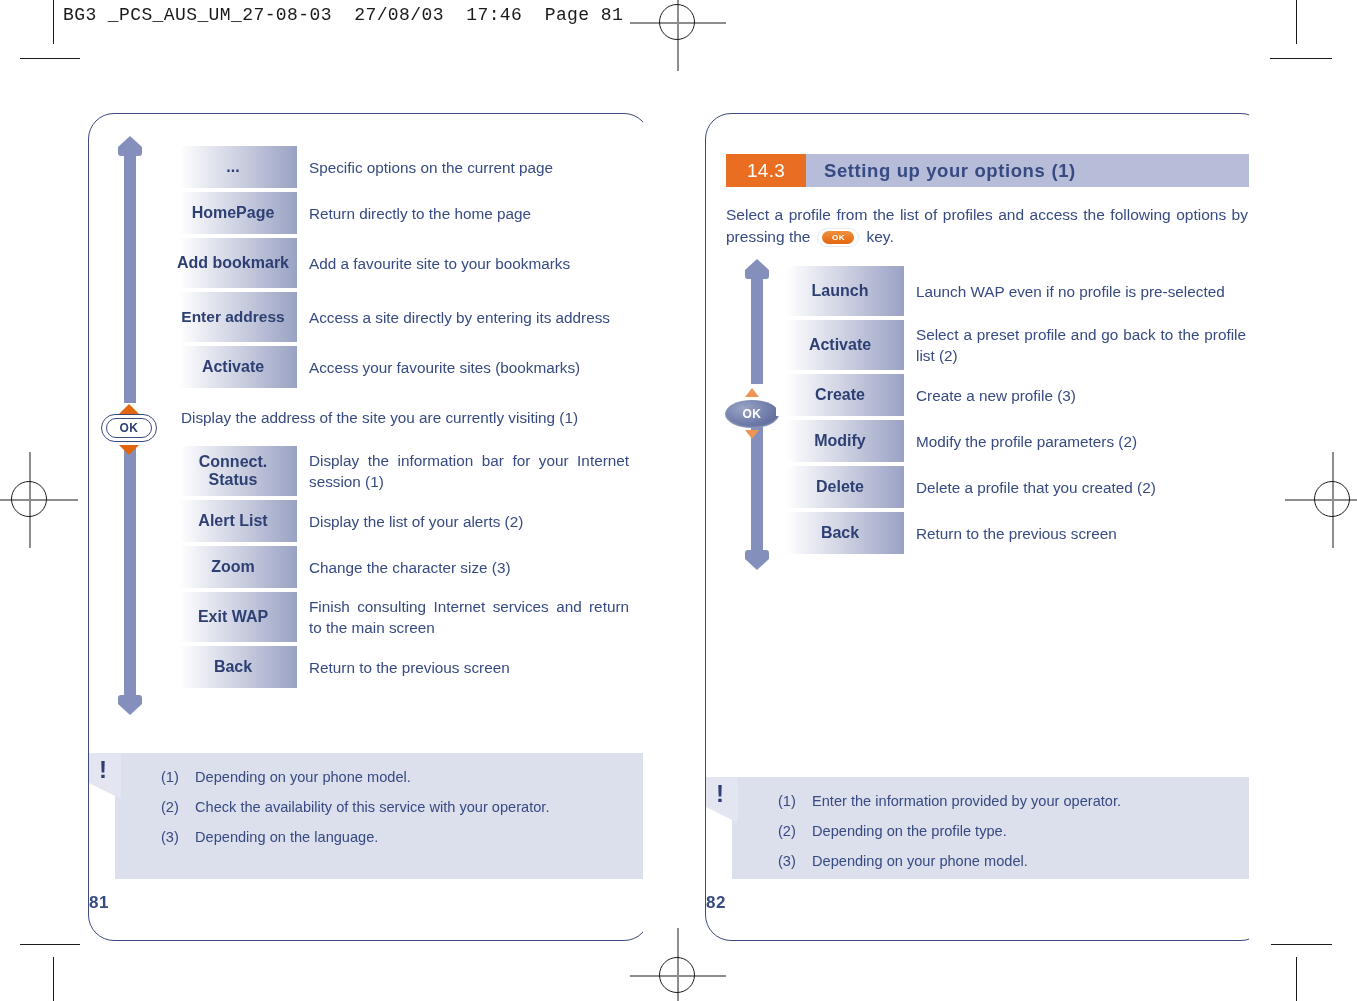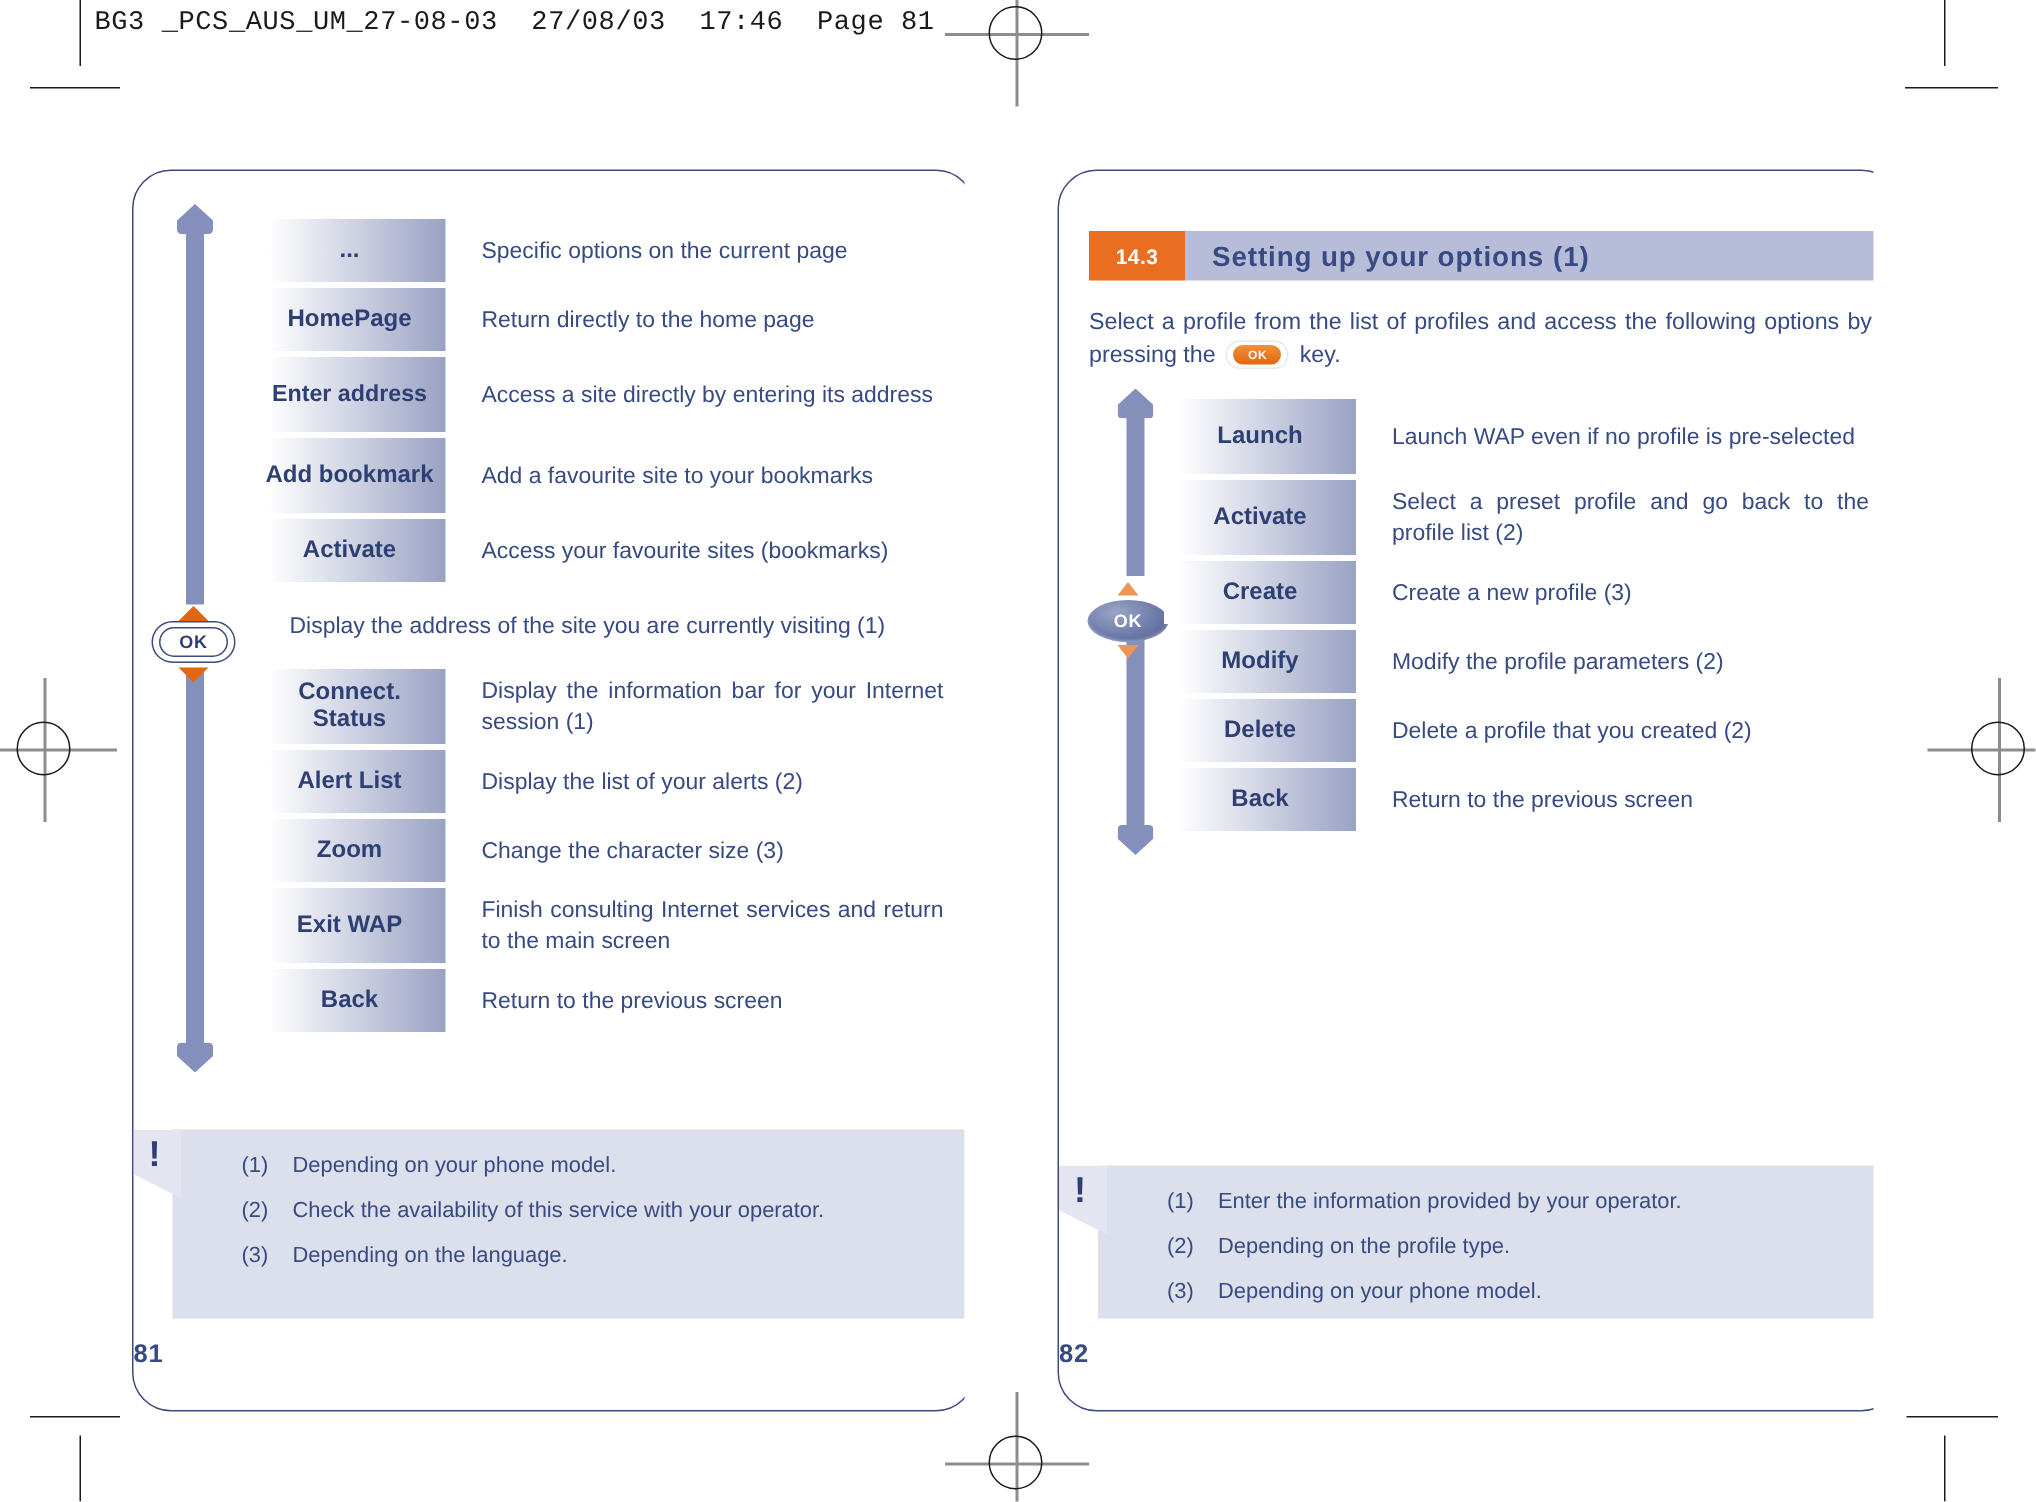--- a/index.html
+++ b/index.html
@@ -116,25 +116,25 @@
   .section-bar {
     position: absolute;
     left: 20px;
     top: 40px;
     right: -1px;
     height: 33px;
     display: flex;
     align-items: stretch;
   }
   .section-num {
-    width: 64px;
+    width: 80px;
     background: #ea6e21;
     color: #ffffff;
-    font-size: 14px;
-    font-weight: bold;
+    font-size: 19px;
+    font-weight: normal;
     display: flex;
     align-items: center;
     justify-content: center;
     letter-spacing: 0.3px;
     flex: none;
   }
   .section-title {
     flex: 1;
     background: #b7bcd8;
     color: #374a82;
@@ -221,21 +221,20 @@
   .menu-desc {
     flex: 1;
     font-size: 15.3px;
     line-height: 21px;
     color: #374a82;
     display: flex;
     align-items: center;
     padding-left: 12px;
     box-sizing: border-box;
     text-align: justify;
-    margin-left: 12px;
   }
   .menu-desc.justify span {
     text-align: justify;
     display: block;
     width: 100%;
   }
 
   
   .h1 { height: 42px; }
   .h2 { height: 50px; }
@@ -447,29 +446,29 @@
         <div class="menu-label">...</div>
         <div class="menu-desc">Specific options on the current page</div>
       </div>
 
       <div class="menu-row h1">
         <div class="menu-label">HomePage</div>
         <div class="menu-desc">Return directly to the home page</div>
       </div>
 
       <div class="menu-row h2">
+        <div class="menu-label">Add bookmark</div>
+        <div class="menu-desc">Add a favourite site to your bookmarks</div>
+      </div>
+
+      <div class="menu-row h2">
         <div class="menu-label small">Enter address</div>
         <div class="menu-desc justify">
             <span>Access a site directly by entering its address</span>
           </div>
-      </div>
-
-      <div class="menu-row h2">
-        <div class="menu-label">Add bookmark</div>
-        <div class="menu-desc">Add a favourite site to your bookmarks</div>
       </div>
 
       <div class="menu-row h1">
         <div class="menu-label">Activate</div>
         <div class="menu-desc">Access your favourite sites (bookmarks)</div>
       </div>
 
       <div class="menu-row h2">
         <div class="menu-desc justify">
             <span>Display the address of the site you are currently visiting (1)</span>

